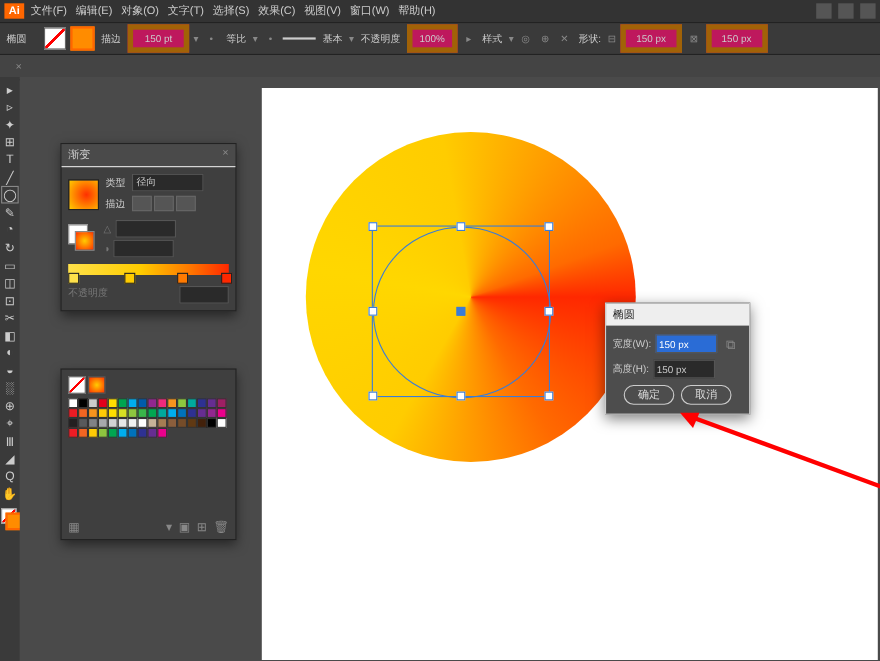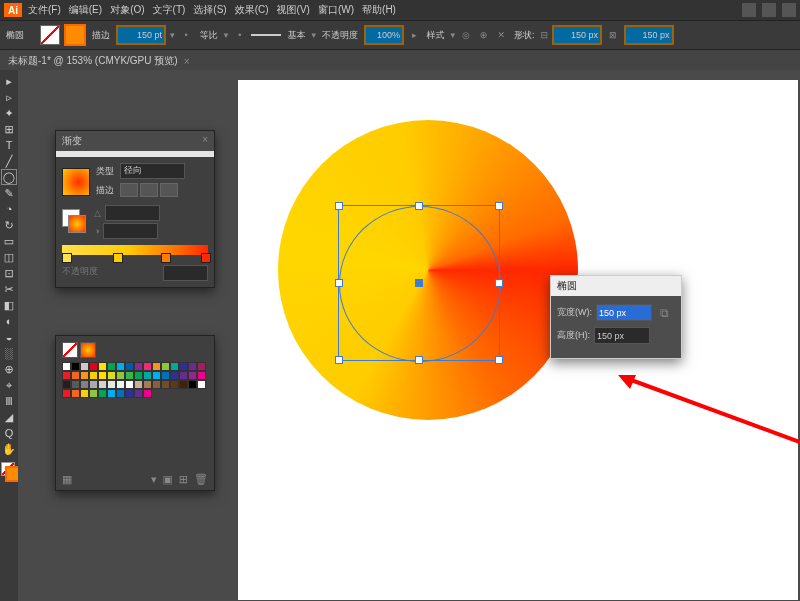--- a/index.html
+++ b/index.html
@@ -41,21 +41,21 @@
   border-bottom: 1px solid #222;
   display: flex;
   align-items: center;
   padding: 0 6px;
   gap: 4px;
   font-size: 9px;
 }
 .ob-sw { width: 18px; height: 18px; border: 1px solid #666; }
 .ob-sw.nofill { background: linear-gradient(135deg, transparent 45%, red 45%, red 55%, transparent 55%), #fff; }
 .ob-sw.orange { background: #ff8c00; border: 2px solid #ff6600; }
-.ob-input { background: #0369a1; border: 2px solid #a16207; color: #ccc; width: 42px; height: 14px; font-size: 9px; text-align: right; }
+.ob-input { background: #be185d; border: 5px solid #a16207; color: #ccc; width: 42px; height: 14px; font-size: 9px; text-align: center; }
 .ob-text { margin: 0 2px; }
 .ob-line { width: 30px; height: 2px; background: #ccc; }
 .doc-tab {
   background: #444;
   height: 22px;
   display: flex;
   align-items: center;
   padding: 0 8px;
   font-size: 10px;
   border-bottom: 1px solid #222;
@@ -151,21 +151,21 @@
   background: #3f3f3f;
   border: 1px solid #222;
   box-shadow: 0 4px 10px rgba(0,0,0,.5);
 }
 .panel-tab {
   background: #4a4a4a;
   padding: 3px 6px;
   font-size: 10px;
   display: flex;
   gap: 8px;
-  border-bottom: 6px solid #e5e5e5;
+  border-bottom: 1px solid #e5e5e5;
 }
 .panel-body { padding: 6px; }
 .grad-panel { left: 55px; top: 130px; width: 158px; }
 .grad-row { display: flex; align-items: center; gap: 6px; margin-bottom: 4px; font-size: 9px; }
 .grad-preview { width: 26px; height: 26px; background: radial-gradient(circle at 60% 50%, #ff3000, #ffcc00); border: 1px solid #222; }
 .grad-select { background: #2a2a2a; border: 1px solid #555; width: 60px; height: 14px; font-size: 9px; color: #ccc; padding-left: 3px; }
 .grad-sw-pair { width: 26px; height: 26px; position: relative; }
 .grad-sw-pair .a { width: 16px; height: 16px; position: absolute; background: #fff; border: 1px solid #888; }
 .grad-sw-pair .b { width: 16px; height: 16px; position: absolute; left: 6px; top: 6px; background: radial-gradient(circle, #ffcc00, #ff3000); border: 1px solid #888; }
 .grad-strip {
@@ -279,21 +279,20 @@
   <span style="color:#888; margin:0 3px">⊕</span>
   <span style="color:#888; margin:0 3px">✕</span>
   <span class="ob-text">形状:</span>
   <span style="color:#888">⊟</span>
   <input class="ob-input" value="150 px" style="">
   <span style="color:#888; margin:0 3px">⊠</span>
   <input class="ob-input" value="150 px" style="">
 </div>
 
 <div class="doc-tab">
-  <span>未标题-1* @ 153% (CMYK/GPU 预览)</span>
   <span style="margin-left:6px;color:#888">×</span>
 </div>
 
 <div class="toolbox">
   <div class="tool">▸</div>
   <div class="tool">▹</div>
   <div class="tool">✦</div>
   <div class="tool">⊞</div>
   <div class="tool">T</div>
   <div class="tool">╱</div>
@@ -472,19 +471,23 @@
   <div class="dialog-body">
     <div class="dialog-row">
       <span>宽度(W):</span>
       <input class="dialog-input sel" value="150 px" style="">
       <span class="link-icon">⧉</span>
     </div>
     <div class="dialog-row">
       <span>高度(H):</span>
       <input class="dialog-input" value="150 px" style="">
     </div>
+    <div class="dialog-btns">
+      <div class="dialog-btn">确定</div>
+      <div class="dialog-btn">取消</div>
+    </div>
   </div>
 </div>
 
 <svg class="arrow">
   <line x1="190" y1="70" x2="5" y2="2" stroke="#ff0000" stroke-width="4"></line>
   <polygon points="0,0 18,0 12,14" fill="#ff0000"></polygon>
 </svg>
 
 </body></html>

